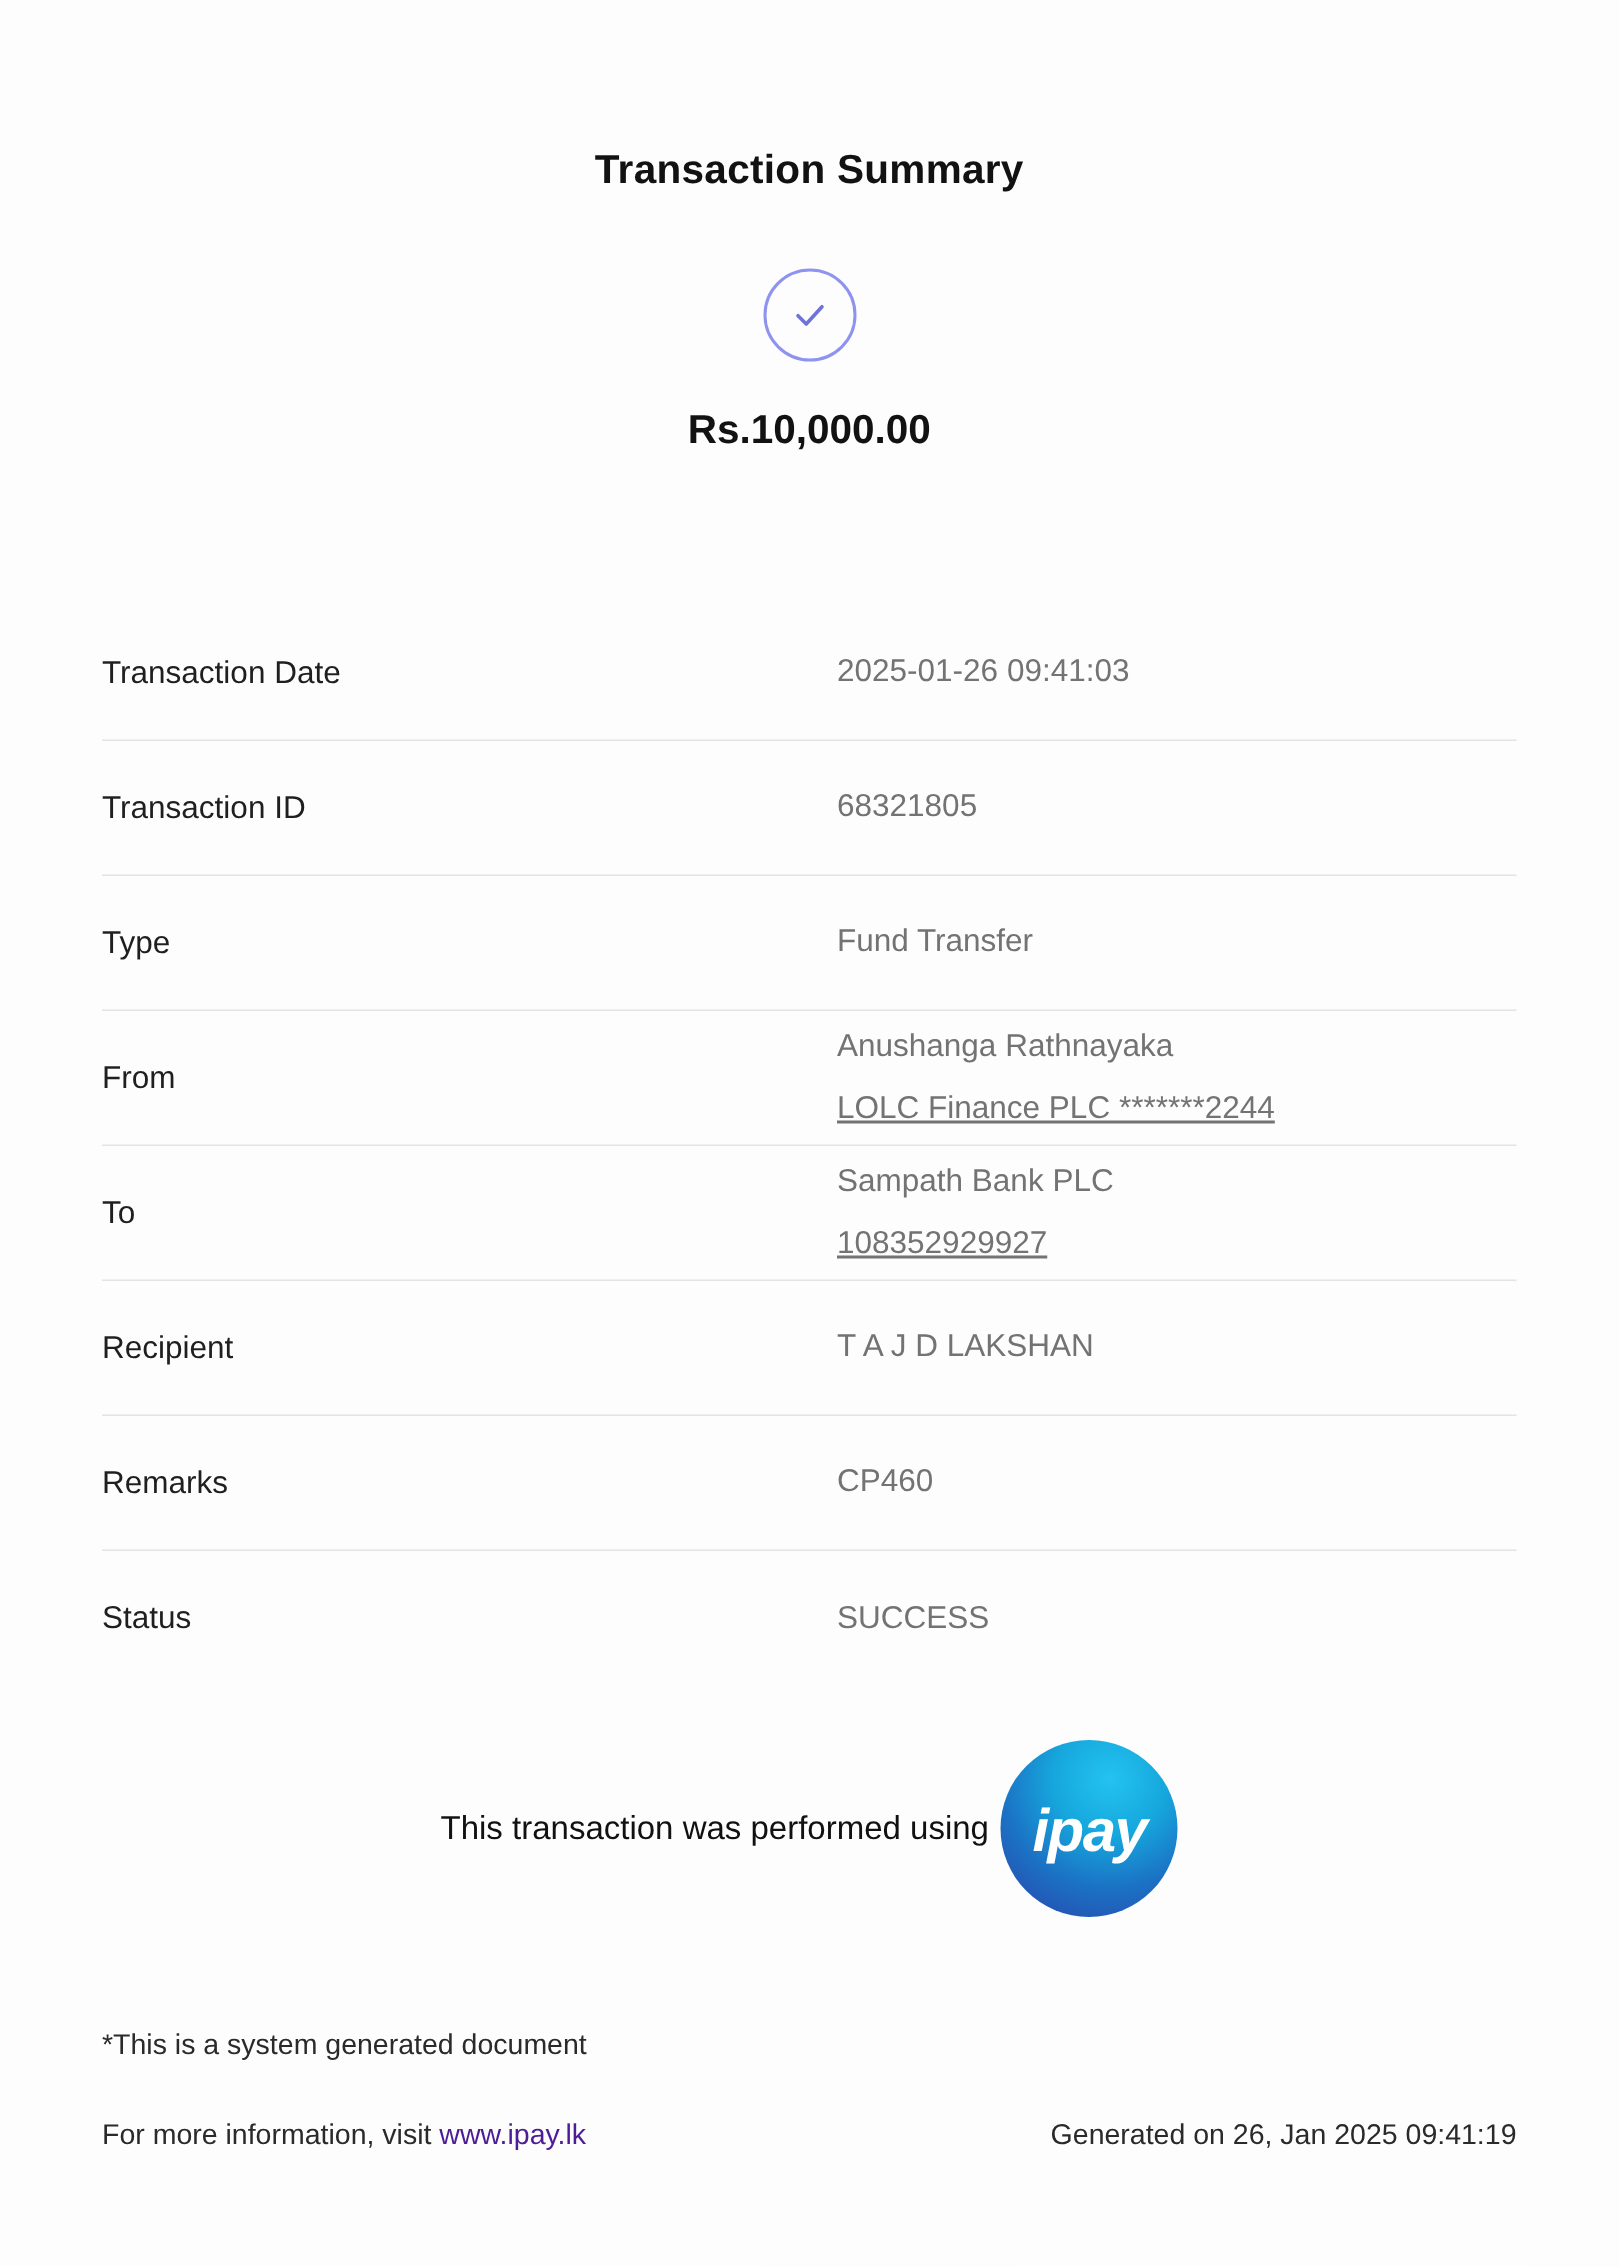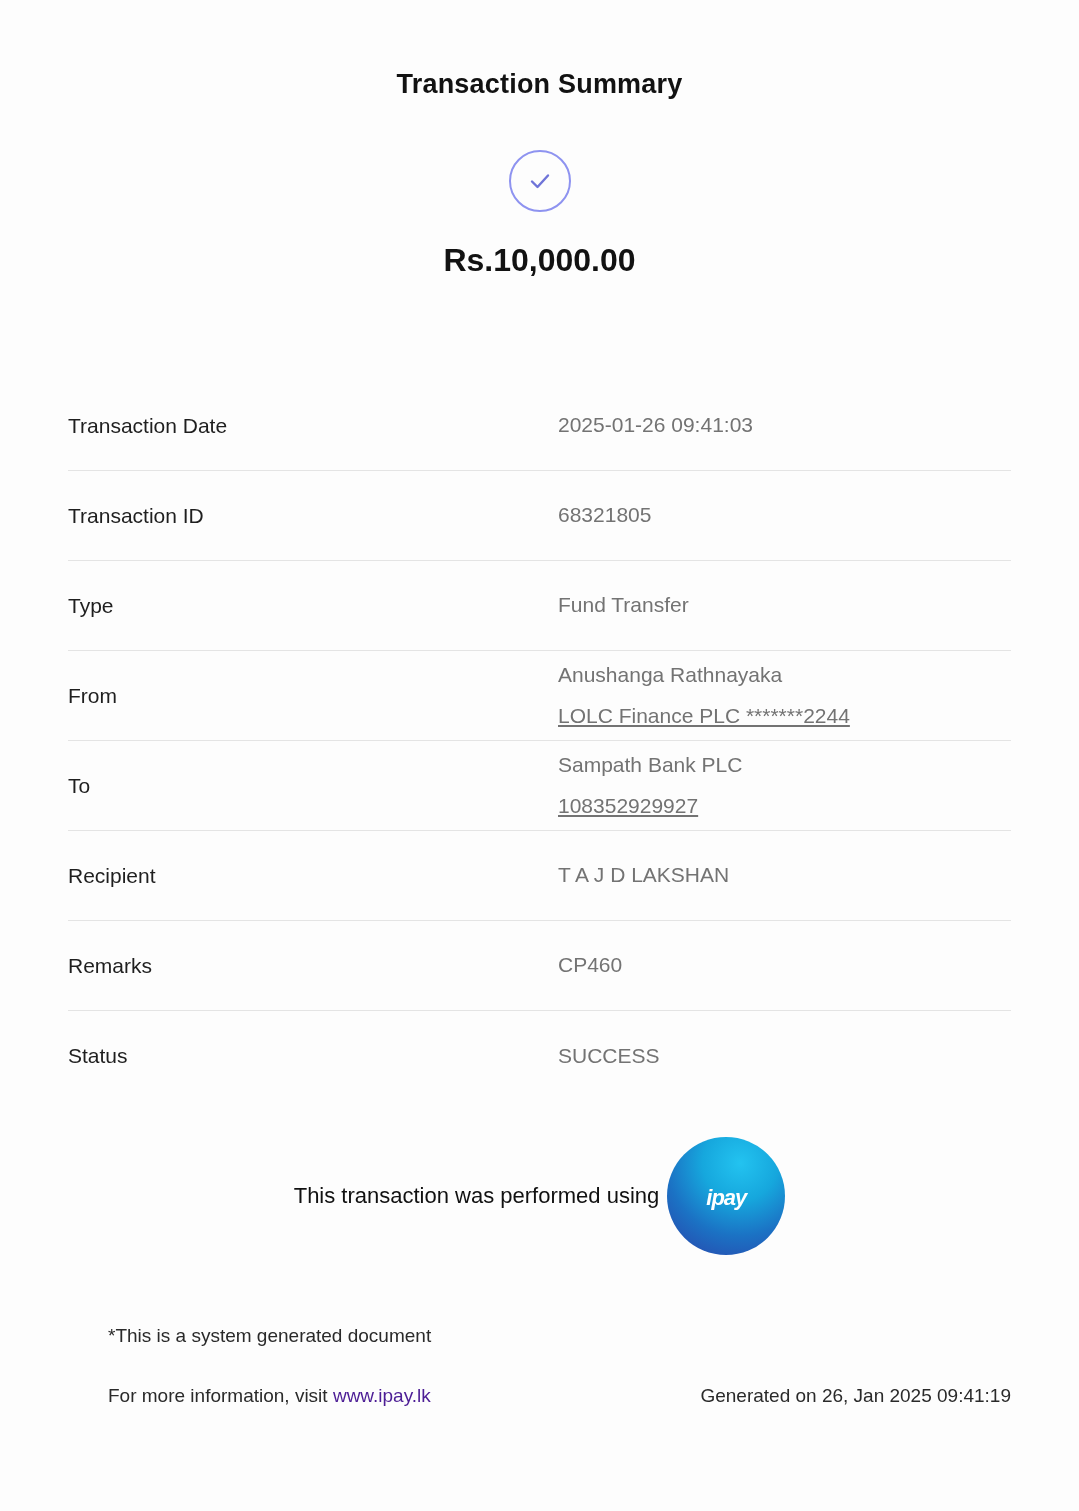--- a/index.html
+++ b/index.html
@@ -18,42 +18,42 @@
     margin: 0 auto;
     background: #fdfdfd;
     box-sizing: border-box;
     overflow: hidden;
   }
   .title {
     text-align: center;
     font-size: 27px;
     font-weight: bold;
     color: #121212;
-    padding-top: 69px;
+    padding-top: 98px;
     letter-spacing: 0.2px;
   }
   .check-wrap {
     display: flex;
     justify-content: center;
     margin-top: 50px;
   }
   .check-circle {
     width: 62px;
     height: 62px;
     border-radius: 50%;
     border: 2px solid #8e93f0;
     display: flex;
     align-items: center;
     justify-content: center;
     box-sizing: border-box;
   }
   .check-circle svg { display: block; }
   .amount {
     text-align: center;
-    font-size: 32px;
+    font-size: 27px;
     font-weight: bold;
     color: #121212;
     margin-top: 30px;
   }
   .table {
     margin: 102px 68px 0 68px;
   }
   .row {
     display: flex;
     align-items: center;
@@ -92,32 +92,31 @@
     border-radius: 50%;
     margin-left: 8px;
     background: radial-gradient(circle at 62% 22%, #23c3f0 0%, #16a7dd 32%, #1b72c4 62%, #2b3fa8 100%);
     display: flex;
     align-items: center;
     justify-content: center;
     position: relative;
   }
   .ipay-logo .word {
     color: #ffffff;
-    font-size: 22px;
+    font-size: 40px;
     font-weight: bold;
     font-style: italic;
     letter-spacing: -1px;
     transform: translateY(2px);
   }
   .notes {
     position: absolute;
     left: 68px;
     right: 68px;
-    bottom: 104px;
-    margin-left: 40px;
+    bottom: 76px;
   }
   .note-line {
     font-size: 19px;
     color: #2a2a2a;
   }
   .info-row {
     display: flex;
     justify-content: space-between;
     align-items: baseline;
     margin-top: 38px;

